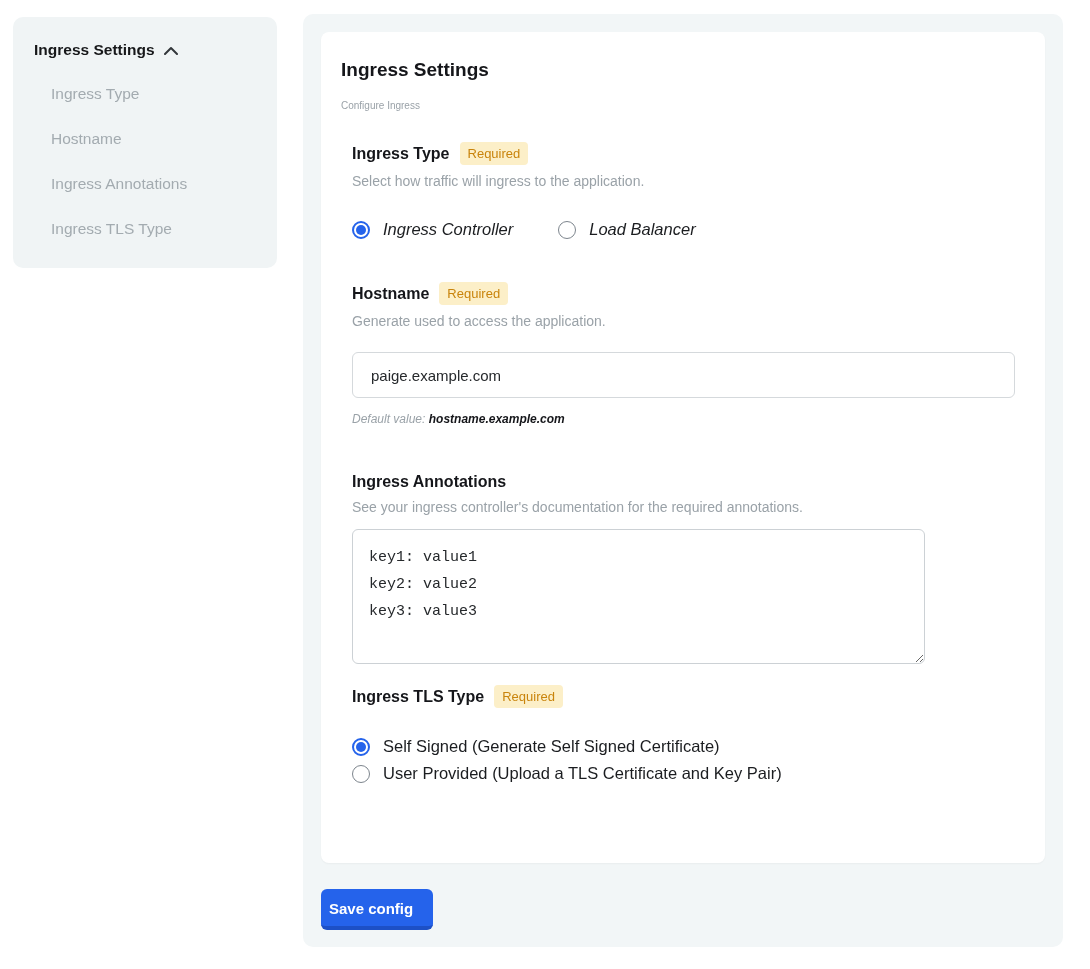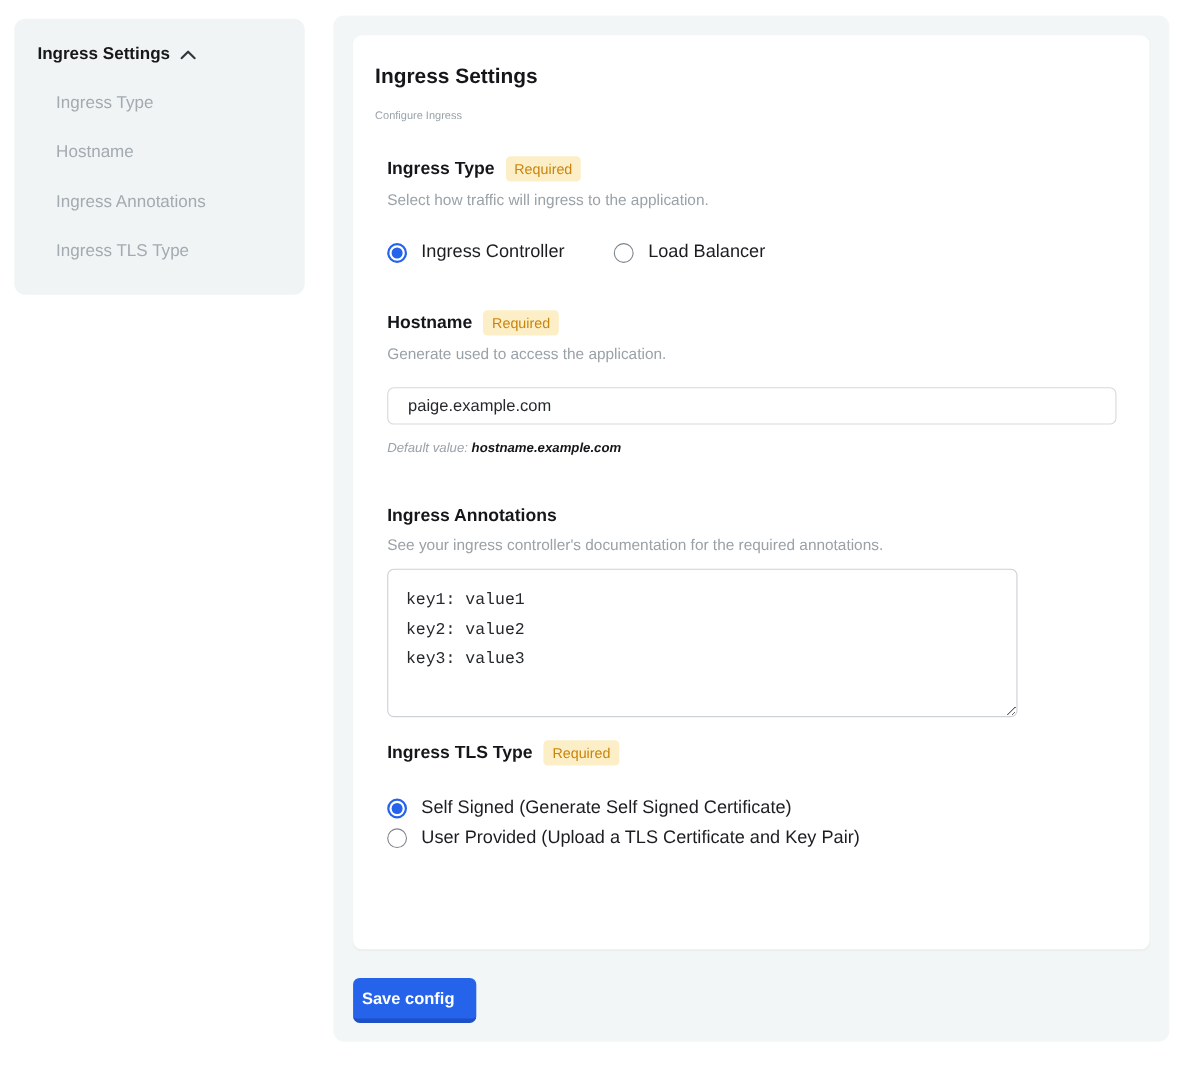--- a/index.html
+++ b/index.html
@@ -75,21 +75,21 @@
     border-radius: 4px;
   }
   .section-desc {
     margin-top: 8px;
     font-size: 14px; color: #9aa2a8;
   }
 
   
   .radio-row {
     margin-top: 31px;
-    display: flex; align-items: flex-end; gap: 45px;
+    display: flex; align-items: flex-end; gap: 45px; font-style: italic;
   }
   .radio-stack {
     margin-top: 29px;
     display: flex; flex-direction: column; gap: 8px;
   }
   .radio-option {
     display: inline-flex; align-items: center; gap: 13px;
     cursor: pointer;
   }
   .radio-circle {
@@ -100,21 +100,21 @@
   .radio-circle.selected { border: 2px solid #2563eb; }
   .radio-circle.selected::after {
     content: ""; position: absolute; inset: 2px;
     border-radius: 50%; background: #2563eb;
   }
   .radio-label { font-size: 16.5px; color: #1b1d20; }
 
   
   .text-input {
     margin-top: 23px;
-    width: 663px; height: 34px;
+    width: 663px; height: 46px;
     border: 1px solid #d5d9dc; border-radius: 6px;
     padding: 0 18px;
     font-family: "Liberation Sans", sans-serif;
     font-size: 15px; color: #26292c;
     background: #ffffff;
     outline: none;
     display: block;
   }
   .helper-line {
     margin-top: 14px;

